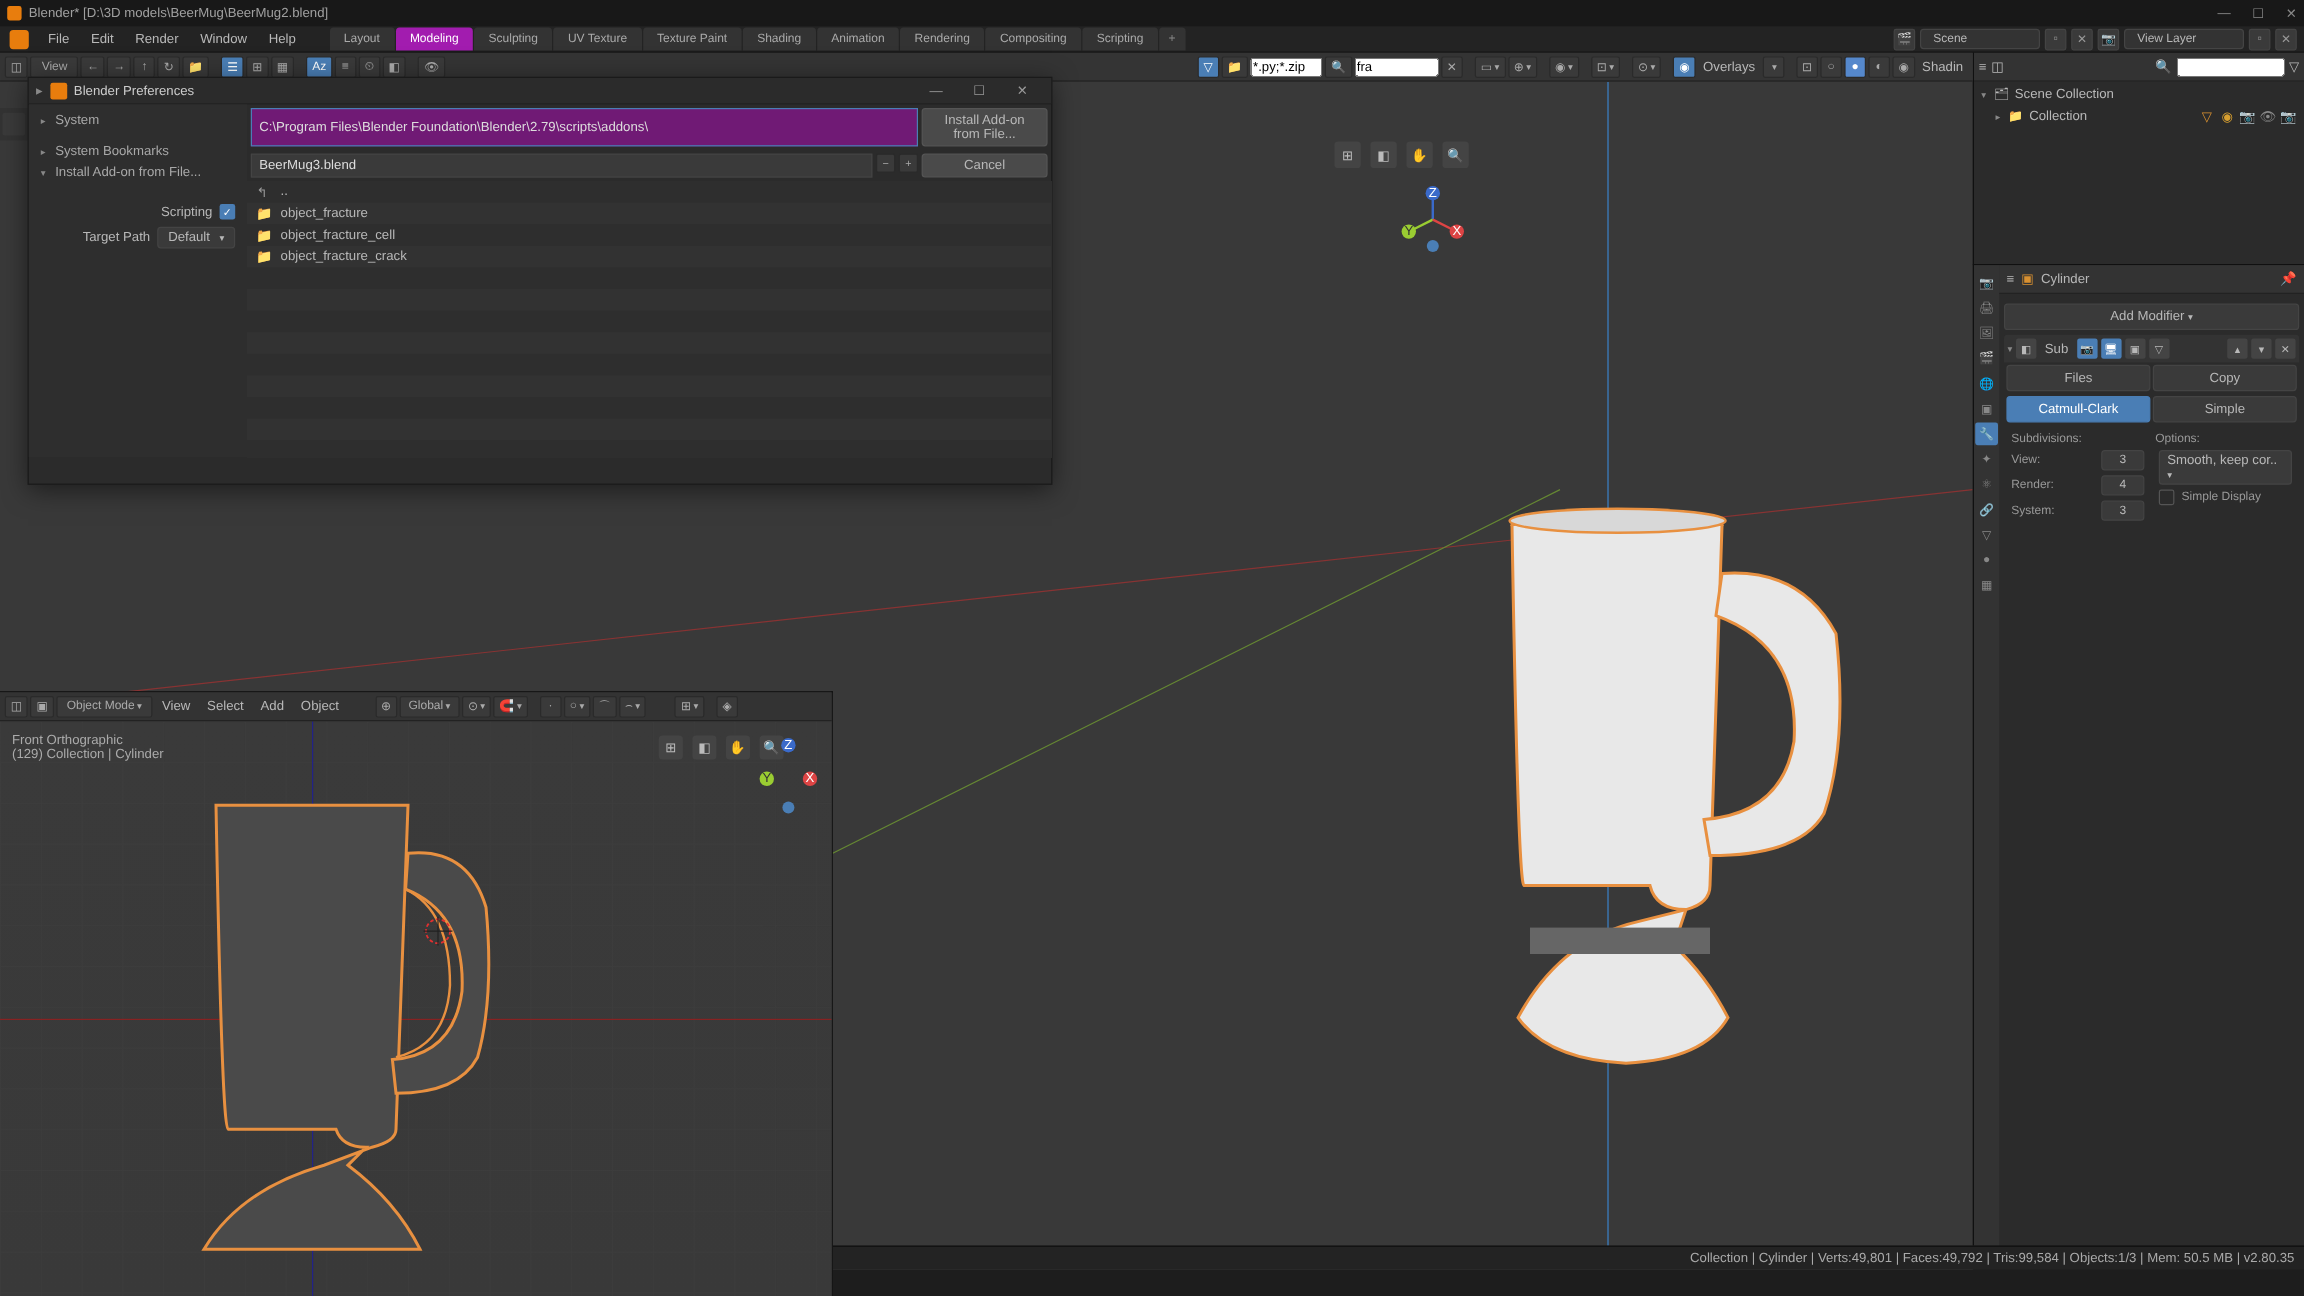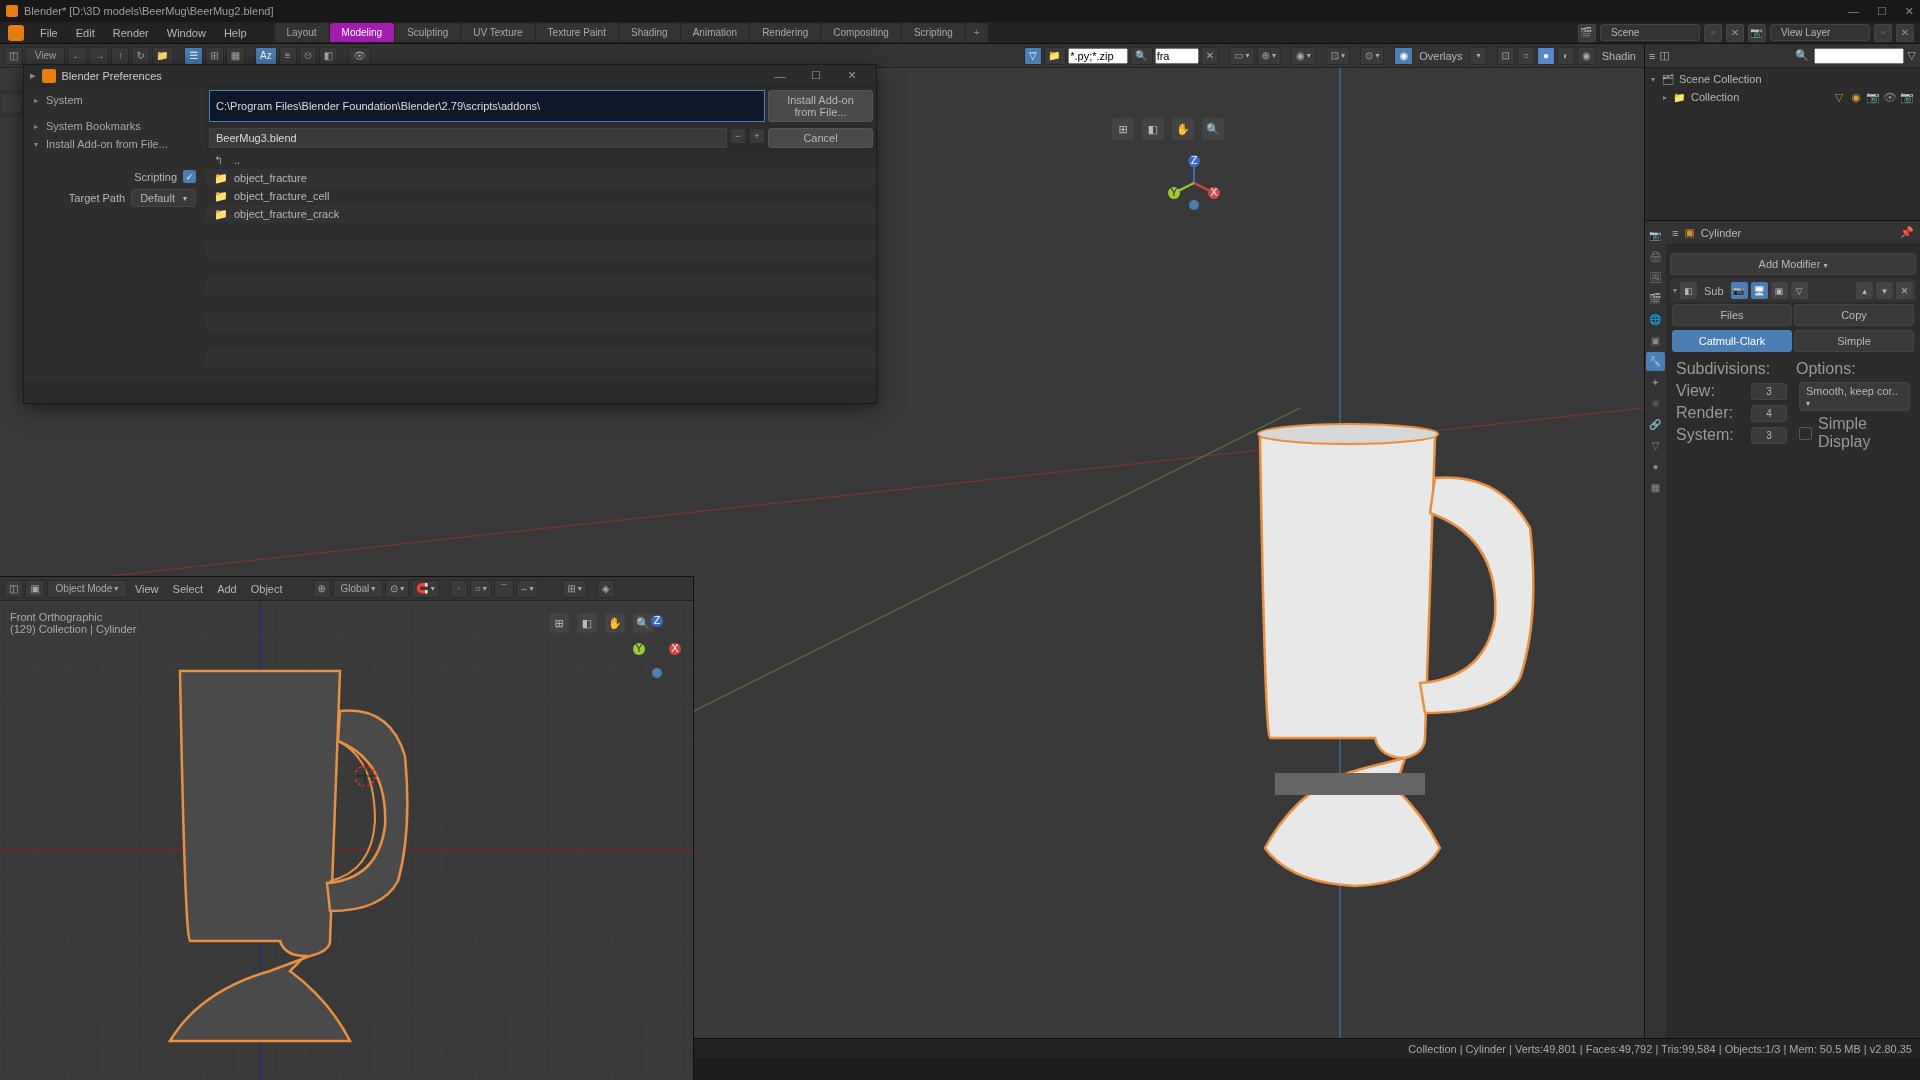--- a/index.html
+++ b/index.html
@@ -40,21 +40,21 @@
 .filebrowser .fb-side { width: 182px; background: #2e2e2e; padding: 4px; }
 .filebrowser .fb-side .tree-item { padding: 3px 6px; color: #a8a8a8; display:flex;align-items:center;}
 .filebrowser .fb-side .tree-arrow { margin-right:4px;color:#888;font-size:8px;width:8px;}
 .filebrowser .fb-side .cfg { padding: 6px 0 2px 0; margin-top:8px;}
 .filebrowser .fb-side .cfg-row { display:flex;align-items:center;padding:3px 6px;justify-content:flex-end;gap:6px;}
 .filebrowser .fb-side .cfg-row .chk { width:13px;height:13px;background:#4a7eb5;border-radius:2px;display:flex;align-items:center;justify-content:center;color:#fff;font-size:9px;}
 .filebrowser .fb-side .dd { background:#3a3a3a;border:1px solid #444;padding:2px 8px;border-radius:3px;font-size:10px;display:flex;align-items:center;justify-content:space-between;}
 .filebrowser .fb-main { flex: 1; display: flex; flex-direction: column; }
 .filebrowser .fb-path-row { display:flex; padding:3px;gap:3px;}
 .filebrowser .fb-path { flex:1; background:#333; border:1px solid #555; padding:3px 6px; color:#ddd; font-size:11px;}
-.filebrowser .fb-path.sel { background:#0f172a; border-color:#4a7eb5;}
+.filebrowser .fb-path.sel { background:#701a75; border-color:#4a7eb5;}
 .filebrowser .fb-action-btn { background:#4a4a4a;border:1px solid #555;padding:3px 12px;border-radius:3px;width:105px;text-align:center;}
 .filebrowser .fb-list { flex:1; background:#2e2e2e; overflow:auto; }
 .filebrowser .fb-list .row { display:flex;align-items:center;padding:3px 8px;height:18px;}
 .filebrowser .fb-list .row:nth-child(even){background:#323232;}
 .filebrowser .fb-list .row .ficon{width:14px;height:12px;margin-right:6px;color:#999;}
 .filebrowser .smbtn { width:16px;height:16px;border-radius:2px;background:#3a3a3a;border:1px solid #2a2a2a;display:flex;align-items:center;justify-content:center;font-size:9px;color:#aaa;}
 
 
 .viewport-bl { position: absolute; left: 0; top: 532px; width: 694px; height: 512px; background: #393939; border-top: 1px solid #101010; border-right: 1px solid #101010; z-index: 50; }
 .viewport-bl .vp-header { background: #333; }
@@ -84,21 +84,21 @@
 .properties .pbody { flex:1;padding:0;}
 .properties .bc { height:24px;background:#333;display:flex;align-items:center;padding:0 6px;gap:6px;border-bottom:1px solid #222;}
 .properties .panel-btn{width:100%;background:#3a3a3a;border:1px solid #444;padding:4px;text-align:center;border-radius:3px;margin:4px 0;}
 .properties .mod-header{display:flex;align-items:center;gap:3px;padding:3px;background:#333;border-radius:3px 3px 0 0;}
 .properties .mod-header .mh-btn{background:#444;width:17px;height:17px;border-radius:2px;display:flex;align-items:center;justify-content:center;font-size:9px;}
 .properties .mod-header .mh-btn.on{background:#4a7eb5;color:#fff;}
 .properties .btnrow{display:flex;gap:2px;padding:2px;}
 .properties .btnrow .hbtn{flex:1;padding:4px;text-align:center;border-radius:3px;background:#3a3a3a;border:1px solid #444;}
 .properties .btnrow .hbtn.on{background:#4a7eb5;color:#fff;border-color:#4a7eb5;}
 .properties .proprow{display:flex;padding:2px 6px;align-items:center;gap:6px;}
-.properties .proprow .plabel{flex:1;color:#999;font-size:16px;}
+.properties .proprow .plabel{flex:1;color:#999;font-size:10px;}
 .properties .proprow .pval{background:#3a3a3a;border:1px solid #444;padding:2px 6px;border-radius:3px;min-width:36px;text-align:center;font-size:10px;}
 
 
 .statusbar { position: absolute; left: 0; right: 0; bottom: 0; height: 20px; background: #232323; display: flex; align-items: center; padding: 0 8px; font-size: 10px; color: #aaa; border-top:1px solid #101010;}
 .statusbar .sicon{width:14px;height:14px;margin-right:4px;display:inline-flex;align-items:center;}
 .statusbar .right{margin-left:auto;}
 
 .toolbar-left { position:absolute;left:0;top:46px;width:23px;background:#333;z-index:60;display:flex;flex-direction:column;gap:2px;padding:4px 2px;}
 .toolbar-left .tbtn{width:19px;height:19px;background:#3a3a3a;border-radius:2px;}
 
@@ -171,21 +171,21 @@
       <span class="hbtn">≡</span>
       <span class="hbtn">⏲</span>
       <span class="hbtn">◧</span>
       <span class="sep"></span>
       <span class="hbtn">👁</span>
       <div style="flex:1"></div>
       <span class="hbtn on">▽</span>
       <span class="hbtn">📁</span>
       <input class="fb-input-small" style="width: 60px;" value="*.py;*.zip">
       <span class="hbtn">🔍</span>
-      <input class="fb-input-small" style="width: 44px;" value="fra">
+      <input class="fb-input-small" style="width: 70px;" value="fra">
       <span class="hbtn">✕</span>
       <span class="sep"></span>
       <span class="hbtn chevdown">▭</span>
       <span class="hbtn chevdown">⊕</span>
       <span class="sep"></span>
       <span class="hbtn chevdown">◉</span>
       <span class="sep"></span>
       <span class="hbtn chevdown">⊡</span>
       <span class="sep"></span>
       <span class="hbtn chevdown">⊙</span>

